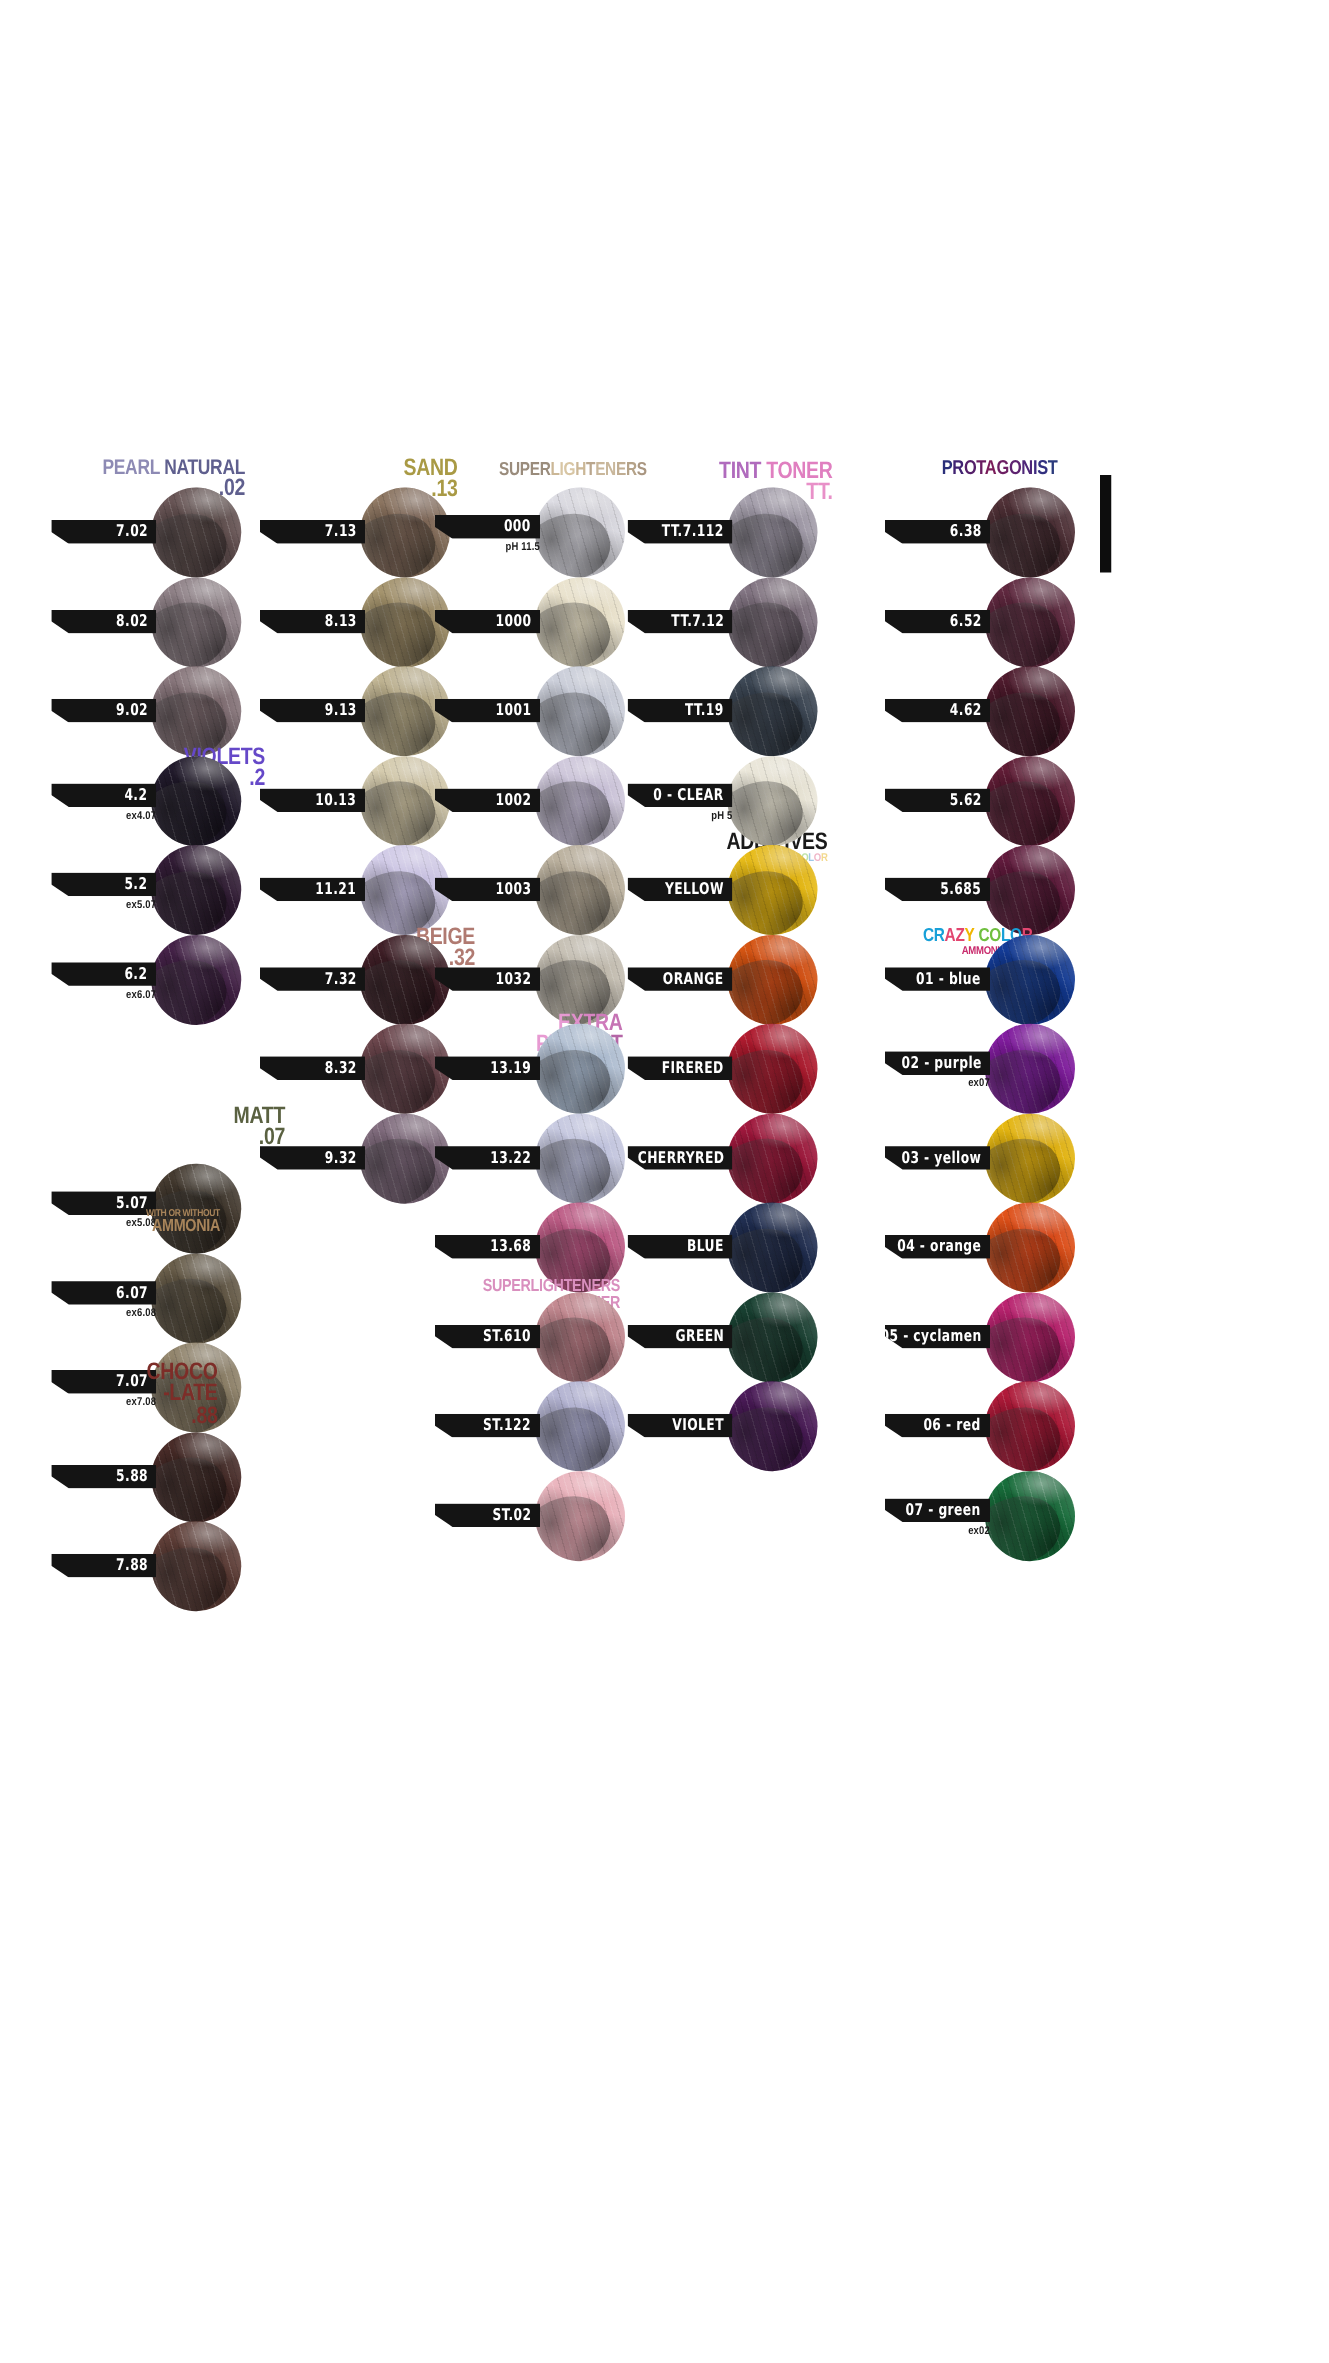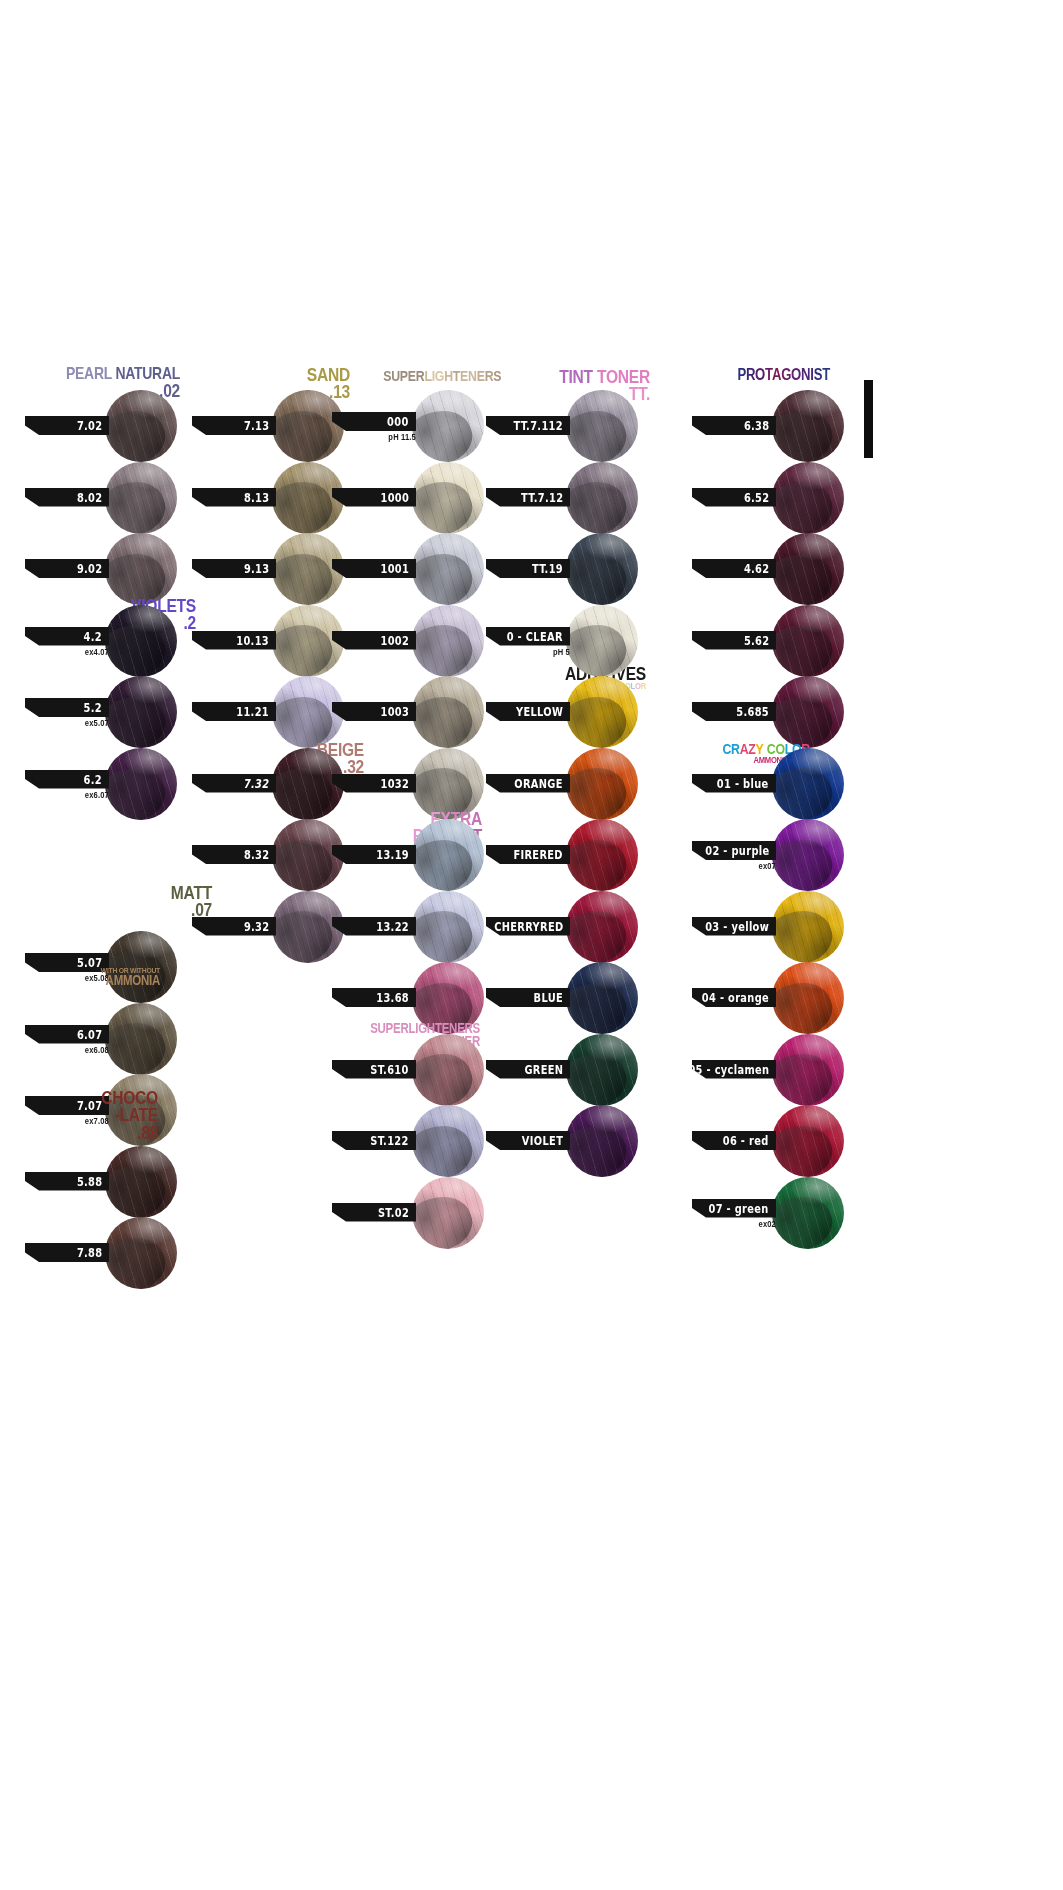--- a/index.html
+++ b/index.html
@@ -1,21 +1,21 @@
 <!DOCTYPE html>
 <html><head>
 <meta charset="utf-8">
 <style>
   html,body{margin:0;padding:0;background:#ffffff;}
   body{
     width:1063px;height:1890px;position:relative;overflow:hidden;
     font-family:"Liberation Sans", sans-serif;
     background:#ffffff;
   }
-  #sheet{position:absolute;left:0;top:0;width:873px;height:1890px;background:#fff;}
+  #sheet{position:absolute;left:16px;top:0;width:873px;height:1890px;background:#fff;}
 
   
   .edge-bar{position:absolute;right:0;top:380px;width:9px;height:78px;background:#0d0d0d;}
 
   
   .sw{
     position:absolute;border-radius:50%;
     background:#777;overflow:hidden;
     box-shadow:none;
   }
@@ -256,21 +256,21 @@
       <div class="fam" style="left: 214px; top: 741px; color: rgb(176, 122, 113); width: 150px;">
         <span class="l1">BEIGE</span>
         <span class="l2">.32</span>
       </div>
       <div class="sw" style="left: 272px; top: 747.5px; width: 72px; height: 72px; background: linear-gradient(118deg, rgb(76, 38, 48) 0%, rgb(44, 20, 25) 52%, rgb(76, 38, 48) 100%);">
         <div class="strands"></div>
         <div class="curl"></div>
         <div class="sweep"></div>
         <div class="glossA"></div>
       </div>
-      <div class="tag" style="left: 192px; top: 773.5px; width: 84px; font-style: italic;">
+      <div class="tag" style="left: 192px; top: 773.5px; width: 84px;">
         <span>7.32</span>
       </div>
       <div class="sw" style="left: 272px; top: 819px; width: 72px; height: 72px; background: linear-gradient(118deg, rgb(123, 82, 88) 0%, rgb(86, 53, 60) 52%, rgb(123, 82, 88) 100%);">
         <div class="strands"></div>
         <div class="curl"></div>
         <div class="sweep"></div>
         <div class="glossA"></div>
       </div>
       <div class="tag" style="left: 192px; top: 845px; width: 84px;">
         <span>8.32</span>

